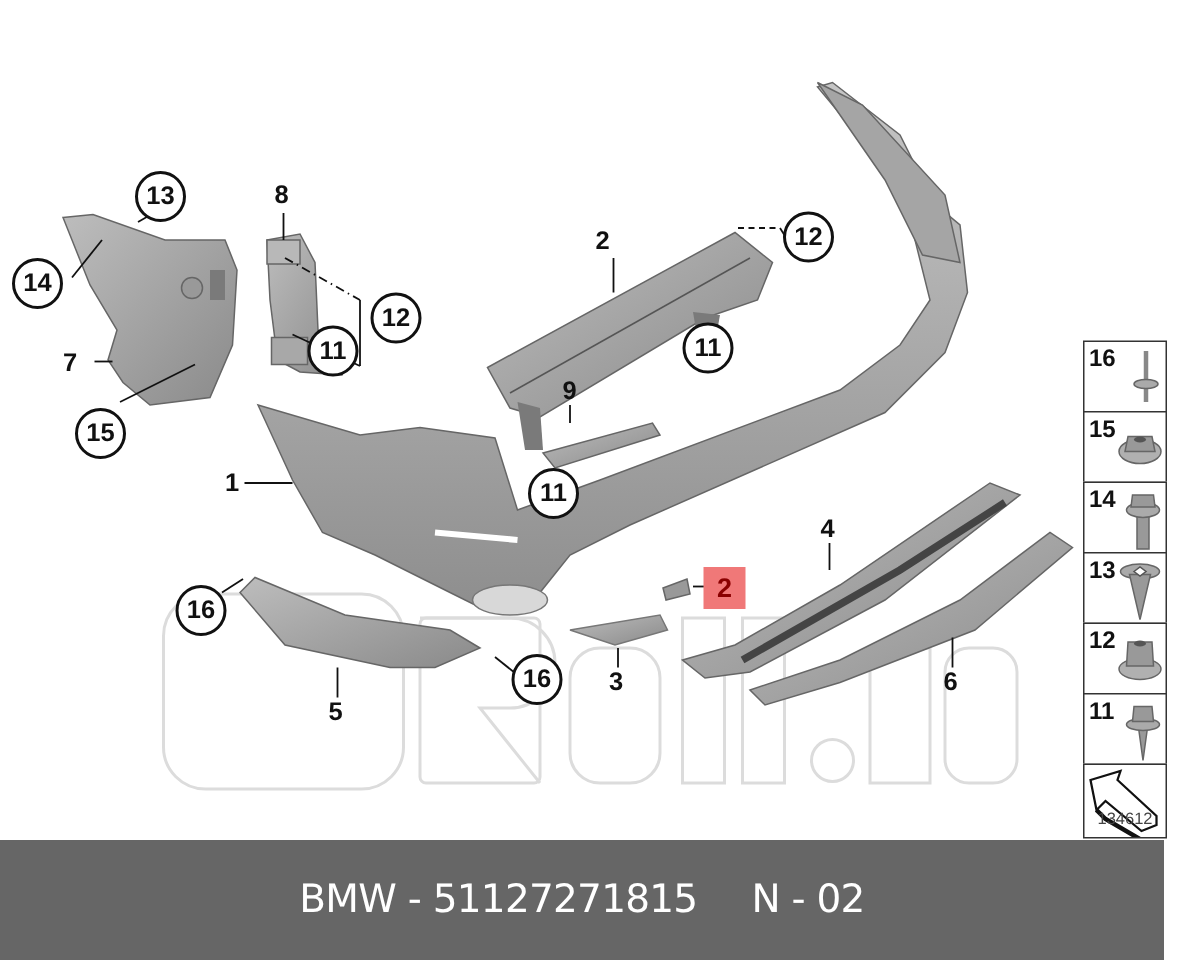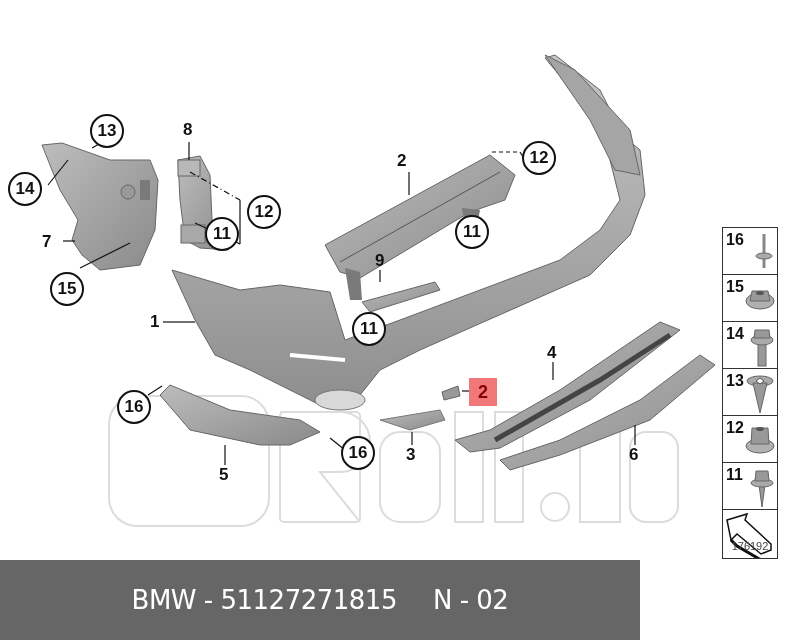--- a/index.html
+++ b/index.html
@@ -8,21 +8,21 @@
   svg.art { position:absolute; left:0; top:0; }
   .callout { position:absolute; width:34px; height:34px; border:2px solid #111; border-radius:50%; background:#fff; box-sizing:border-box; display:flex; align-items:center; justify-content:center; font-weight:bold; font-size:17px; color:#111; font-family:"Liberation Sans", sans-serif; }
   .plain-label { position:absolute; font-weight:bold; font-size:17px; color:#111; font-family:"Liberation Sans", sans-serif; }
   .highlight-label { position:absolute; width:28px; height:28px; background:#f07878; color:#8a0000; font-weight:bold; font-size:18px; display:flex; align-items:center; justify-content:center; }
   #legend { position:absolute; left:722px; top:228px; width:56px; }
   .legend-cell { width:56px; height:48px; border:1px solid #333; box-sizing:border-box; position:relative; margin-top:-1px; background:#fff; }
   .legend-cell .num { position:absolute; left:3px; top:3px; font-weight:bold; font-size:16px; color:#111; }
   .legend-cell svg { position:absolute; right:2px; top:4px; }
   .legend-arrow { width:56px; height:50px; border:1px solid #333; box-sizing:border-box; margin-top:-1px; background:#fff; position:relative; }
   #diagram-id { position:absolute; left:722px; top:540px; width:56px; text-align:center; font-size:11px; color:#444; }
-  #footer { position:absolute; left:0; top:560px; width:640px; height:80px; background:#666666; display:flex; align-items:center; justify-content:center; }
+  #footer { position:absolute; left:0; top:560px; width:776px; height:80px; background:#666666; display:flex; align-items:center; justify-content:center; }
   #footer-text { color:#ffffff; font-size:26px; font-family:"DejaVu Sans", sans-serif; letter-spacing:-0.5px; }
   #footer-text span { margin:0; }
   .watermark { position:absolute; left:105px; top:392px; }
 </style>
 </head>
 <body>
 
 <div id="diagram">
 
   <svg class="watermark" width="580" height="140">
@@ -189,20 +189,20 @@
           <polygon points="7,4 19,4 20,14 6,14" fill="#999" stroke="#666"></polygon>
         </svg>
     </div>
     <div class="legend-arrow">
       <svg width="54" height="48">
           <path d="M4 10 L24 4 L22 10 L48 34 L48 40 L38 44 L14 24 L8 30 Z" fill="#fff" stroke="#111" stroke-width="1.5"></path>
           <path d="M8 30 L14 36 L38 50" fill="none" stroke="#111" stroke-width="3"></path>
         </svg>
     </div>
   </div>
-  <div id="diagram-id">176192</div>
+  <div id="diagram-id">134612</div>
 </div>
 
 <div id="footer">
   <div id="footer-text">
     <span>BMW</span><span> - </span><span>51127271815</span><span style="display:inline-block;width:36px"></span><span>N - 02</span>
   </div>
 </div>
 
 </body></html>

